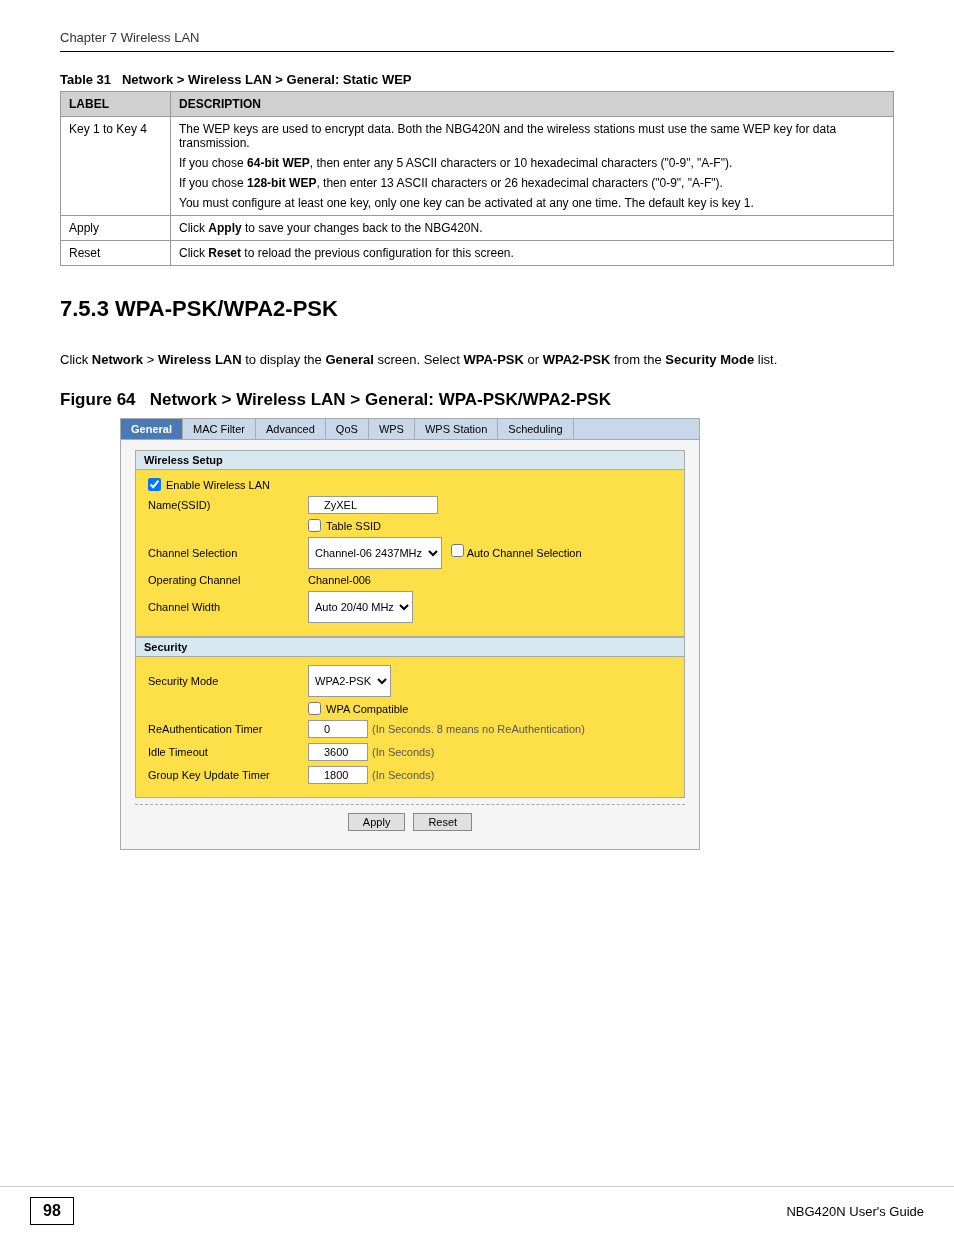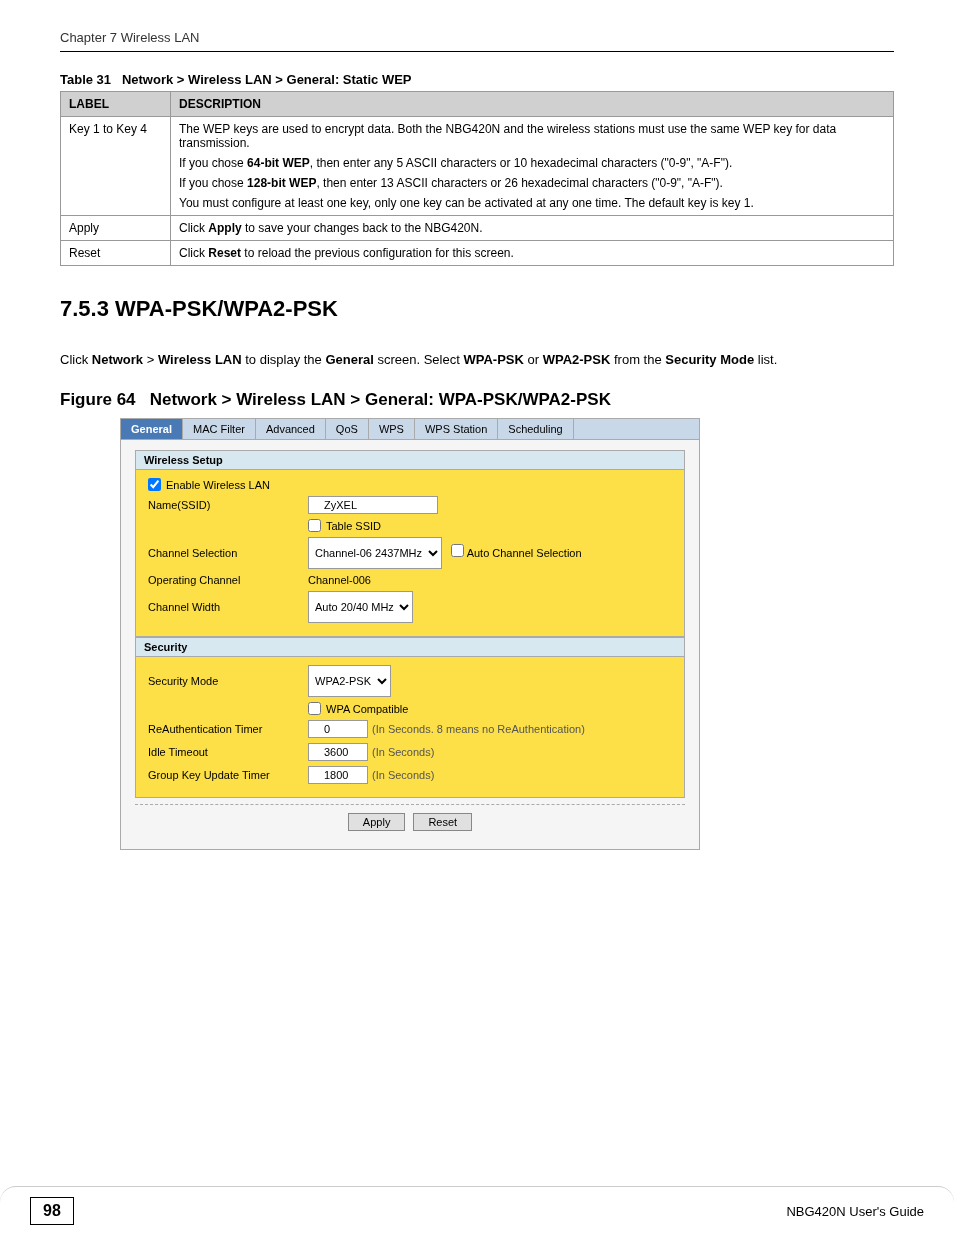--- a/index.html
+++ b/index.html
@@ -217,21 +217,20 @@
     .page-footer {
       position: absolute;
       bottom: 0;
       left: 0;
       right: 0;
       display: flex;
       justify-content: space-between;
       align-items: center;
       padding: 10px 30px;
       border-top: 1px solid #ccc;
-      border-radius: 16px;
     }
 
     .page-number-box {
       border: 1px solid #000;
       padding: 4px 12px;
       font-size: 16px;
       font-weight: bold;
     }
 
     .footer-right {

